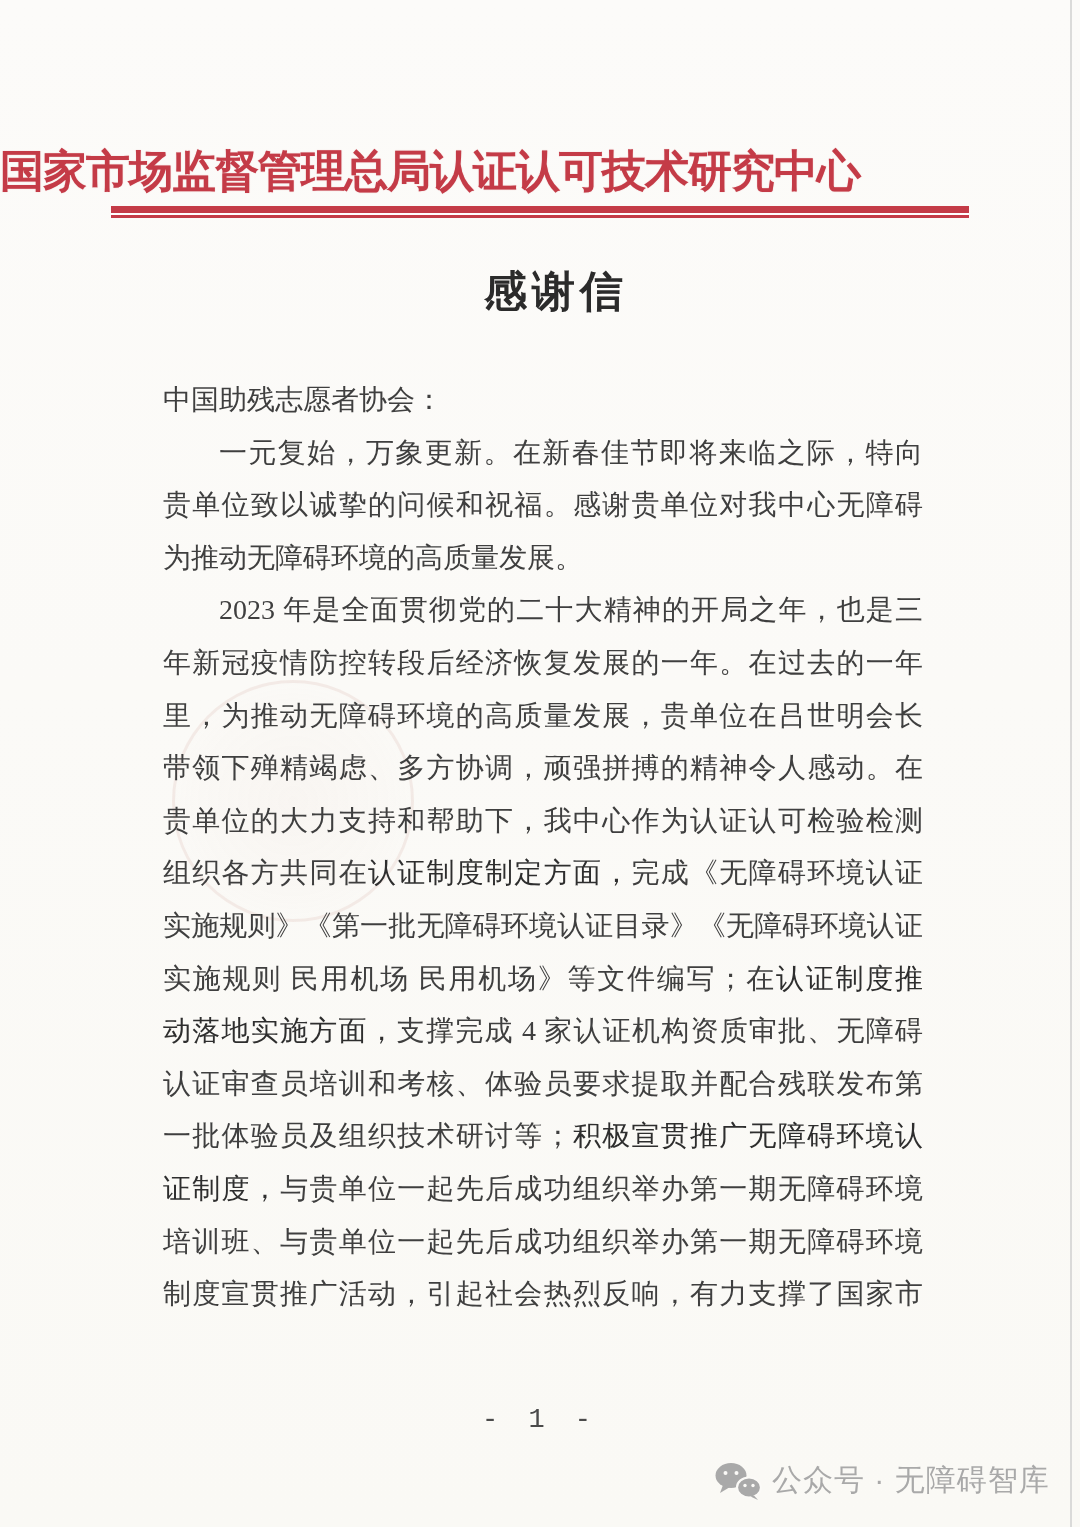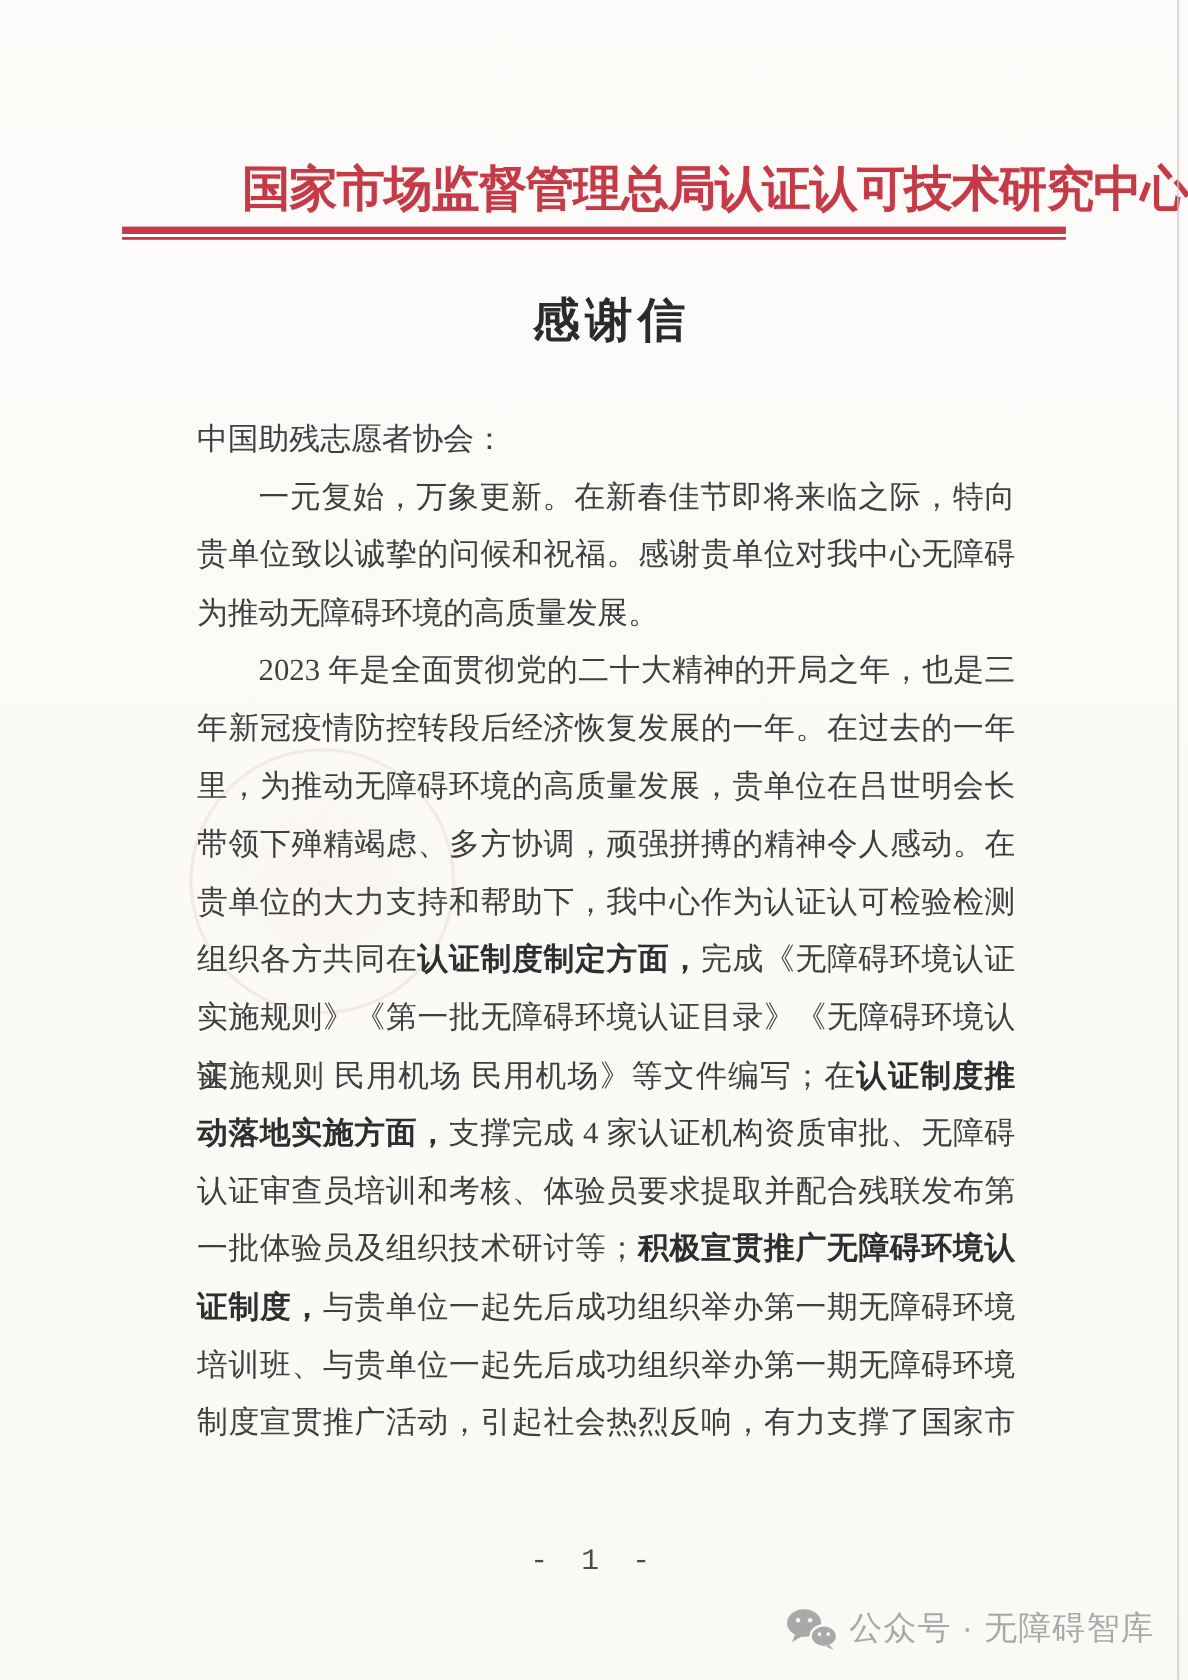--- a/index.html
+++ b/index.html
@@ -18,21 +18,21 @@
     font-family:"Liberation Serif","DejaVu Serif",serif;
   }
   
   .scan-edge{
     position:absolute;left:1070px;top:0;width:2px;height:100%;
     background:#c9c9c9;opacity:.65;
   }
   
   .org-name{
     position:absolute;top:140px;left:0;width:1080px;height:64px;
-    line-height:64px;text-align:right;
+    line-height:64px;text-align:left;
     font-size:44px;font-weight:bold;letter-spacing:-1px;
     color:var(--red);
     text-shadow:0 0 1px rgba(196,59,71,.45);
     white-space:nowrap;
   }
   .rule{
     position:absolute;top:206px;left:111px;width:858px;height:12px;
     background:linear-gradient(to bottom,
       var(--red) 0px,var(--red) 7px,
       #fff 7px,#fff 9px,
@@ -53,29 +53,28 @@
     pointer-events:none;
   }
   
   .body{
     position:absolute;left:163px;top:374px;width:760px;
     font-size:28px;color:var(--ink);
   }
   .body-line{
     height:52.6px;line-height:52.6px;
     white-space:normal;
-    margin-left:16px;
   }
   .body-line.justify{
     text-align:justify;
     text-align-last:justify;
     -moz-text-align-last:justify;
   }
   .body-line.indent{text-indent:56px;}
-  .body-line .bold{font-weight:bold;color:#2e2e2e;}
+  .body-line .bold{font-weight:normal;color:#2e2e2e;}
   .page-number{
     position:absolute;top:1402px;left:0;width:1080px;height:36px;
     line-height:36px;text-align:center;
     font-size:27px;letter-spacing:7px;color:#4a4a4a;
     font-family:"Liberation Mono","DejaVu Sans Mono",monospace;
   }
   .watermark{
     position:absolute;left:714px;top:1460px;
     display:flex;align-items:center;gap:10px;
   }

